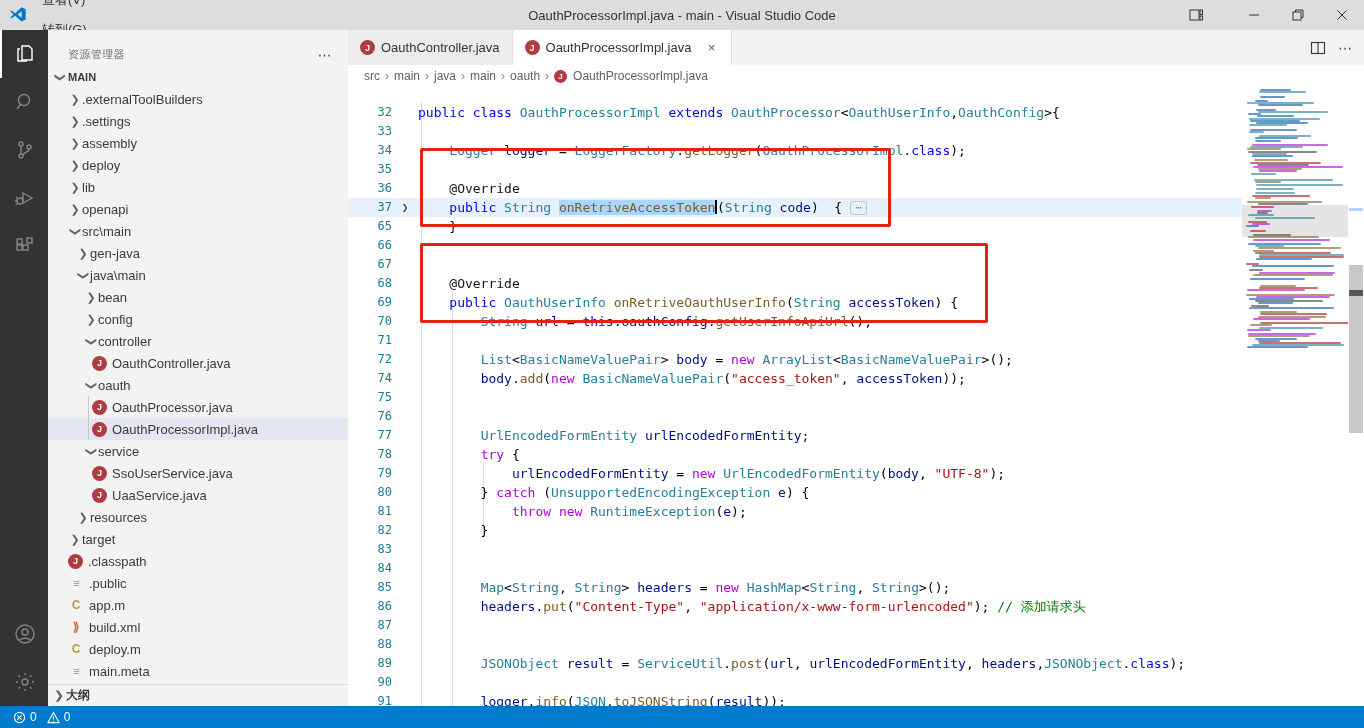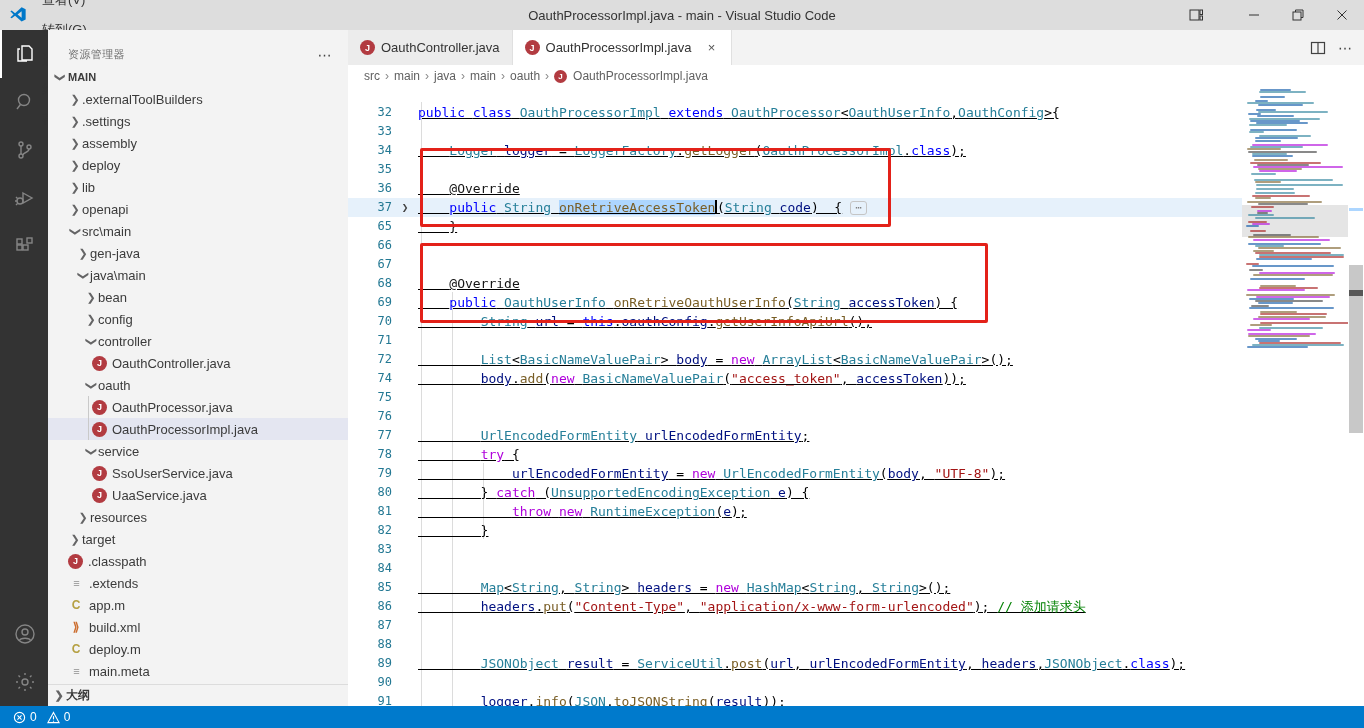--- a/index.html
+++ b/index.html
@@ -55,21 +55,21 @@
   .crumb { padding:0 2px; }
   .crumb-sep { color:#8a8a8a; padding:0 3px; font-size:12px; }
   .breadcrumb .fi.java { width:13px; height:13px; font-size:8px; margin:0 4px 0 2px; }
   
   .viewport { position:relative; height:619px; overflow:hidden; background:#fff; }
   .rows { position:absolute; top:-4px; left:0; right:122px;margin-top:20px; }
   .row { height:19px; display:flex; font-family:"DejaVu Sans Mono", monospace; font-size:13px; line-height:19px; white-space:pre; }
   .row.current { background:#e6f1fb; }
   .lnum { width:44px; flex:none; text-align:right; color:#237893; font-size:12px; }
   .foldc { width:26px; flex:none; text-align:center; color:#424242; font-size:11px; }
-  .code { flex:1;text-decoration:underline; }
+  .code { flex:1; }
   .kw { color:#0000ff; } .ctl { color:#af00db; } .ty { color:#267f99; }
   .fn { color:#795e26; } .va { color:#001080; } .st { color:#a31515; }
   .cm { color:#008000; } .pl { color:#000000; } .ann { color:#141414; }
   .selword { background:#add6ff; color:#795e26; }
   .caret { display:inline-block; width:1.5px; height:14px; background:#000; vertical-align:-2px; }
   .fold-badge { display:inline-block; border:1px solid #c5c5c5; border-radius:3px; color:#808080; margin-left:8px; padding:0 4px; font-size:11px; line-height:12px; vertical-align:1px; }
   .indent-guide { position:absolute; width:1px; background:#dcdcdc; }
   .annotation { position:absolute; border:3px solid #e32119; border-radius:2px; pointer-events:none; }
   
   .minimap { position:absolute; top:0; right:16px; width:106px; height:619px; overflow:hidden; }
@@ -279,21 +279,21 @@
         <div class="tree-row" style="padding-left: 20px;">
           <span class="twisty">❯</span>
           <span>target</span>
         </div>
         <div class="tree-row" style="padding-left: 20px;">
           <span class="fi java">J</span>
           <span>.classpath</span>
         </div>
         <div class="tree-row" style="padding-left: 20px;">
           <span class="fi text">≡</span>
-          <span>.extends</span>
+          <span>.public</span>
         </div>
         <div class="tree-row" style="padding-left: 20px;">
           <span class="fi c">C</span>
           <span>app.m</span>
         </div>
         <div class="tree-row" style="padding-left: 20px;">
           <span class="fi xml">⟫</span>
           <span>build.xml</span>
         </div>
         <div class="tree-row" style="padding-left: 20px;">

